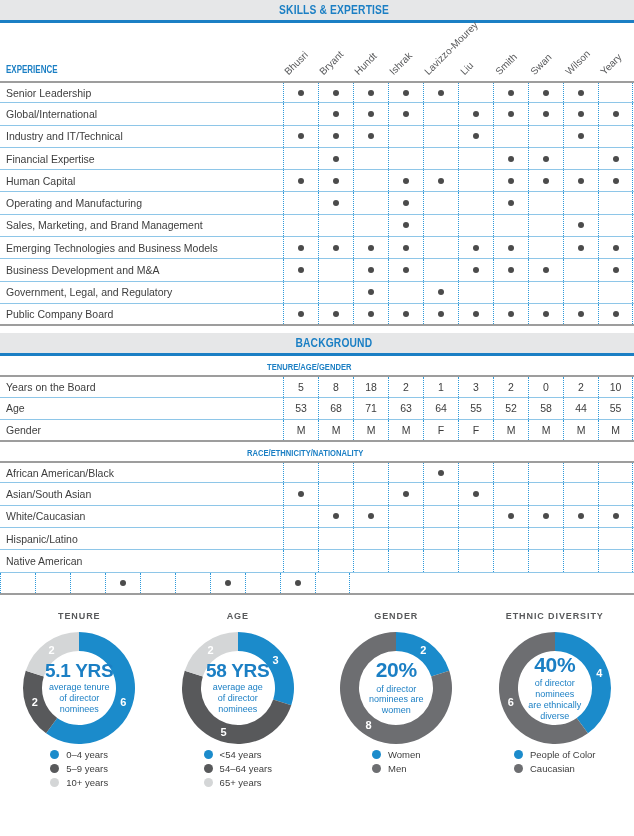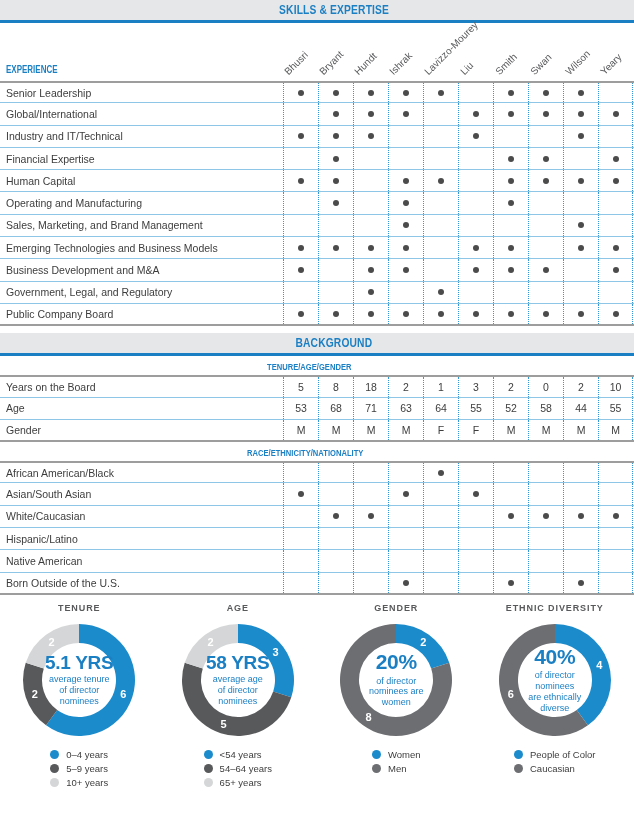--- a/index.html
+++ b/index.html
@@ -69,37 +69,37 @@
   .namehead .explabel span{display:inline-block;transform:scaleX(.8);transform-origin:left center;}
   .nameitem{
     position:absolute;bottom:4px;
     font-size:10px;color:#58595b;
     transform:rotate(-45deg);
     transform-origin:left bottom;
     white-space:nowrap;
   }
 
   
-  .charts{display:flex;width:634px;padding-top:8px;box-sizing:border-box;}
+  .charts{display:flex;width:634px;padding-top:16px;box-sizing:border-box;}
   .chartcol{flex:1;display:flex;flex-direction:column;align-items:center;}
   .ctitle{
     font-size:9px;font-weight:bold;color:#58595b;
     letter-spacing:.9px;margin-bottom:6px;white-space:nowrap;
   }
   .donutwrap{position:relative;width:122px;height:122px;}
   .donutwrap svg{display:block;}
   .center{
     position:absolute;left:0;top:0;width:122px;height:122px;
     display:flex;flex-direction:column;align-items:center;justify-content:center;
     text-align:center;pointer-events:none;
   }
   .cbig{font-size:19px;font-weight:bold;color:#1b7fc4;line-height:1.05;letter-spacing:-.3px;}
   .cbig.pct{font-size:21px;}
   .csub{font-size:9px;color:#1b7fc4;line-height:1.22;margin-top:2px;}
-  .legend{margin-top:8px;display:flex;flex-direction:column;gap:3px;}
+  .legend{margin-top:0;display:flex;flex-direction:column;gap:3px;}
   .lrow{display:flex;align-items:center;gap:7px;}
   .ldot{width:9px;height:9px;border-radius:50%;display:block;}
   .ltext{font-size:9.5px;color:#3d3d3d;white-space:nowrap;}
   .spacer{height:7px;}
 </style>
 </head>
 <body>
 
 <div class="page">
 
@@ -565,21 +565,20 @@
           <div class="mcell"></div>
           <div class="mcell"></div>
           <div class="mcell"></div>
           <div class="mcell"></div>
           <div class="mcell"></div>
           <div class="mcell"></div>
           <div class="mcell"></div>
         </div>
       </div>
       <div class="mrow lastrow">
-        <div class="mlabel">Born Outside of the U.S.</div>
         <div class="mcells">
           <div class="mcell"></div>
           <div class="mcell"></div>
           <div class="mcell"></div>
           <div class="mcell">
             <span class="dot"></span>
           </div>
           <div class="mcell"></div>
           <div class="mcell"></div>
           <div class="mcell">

